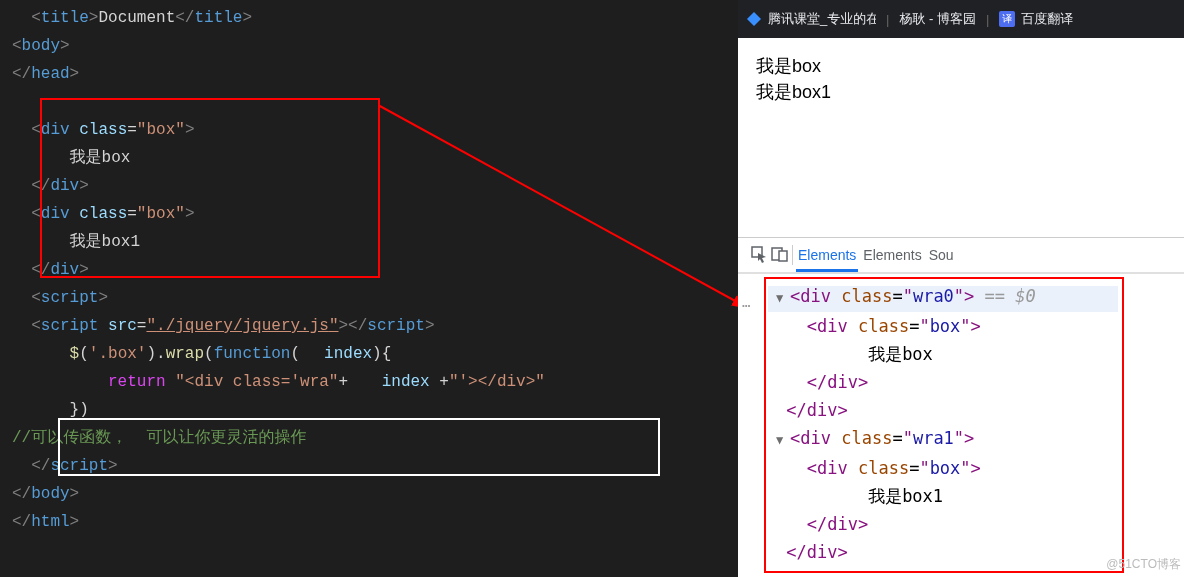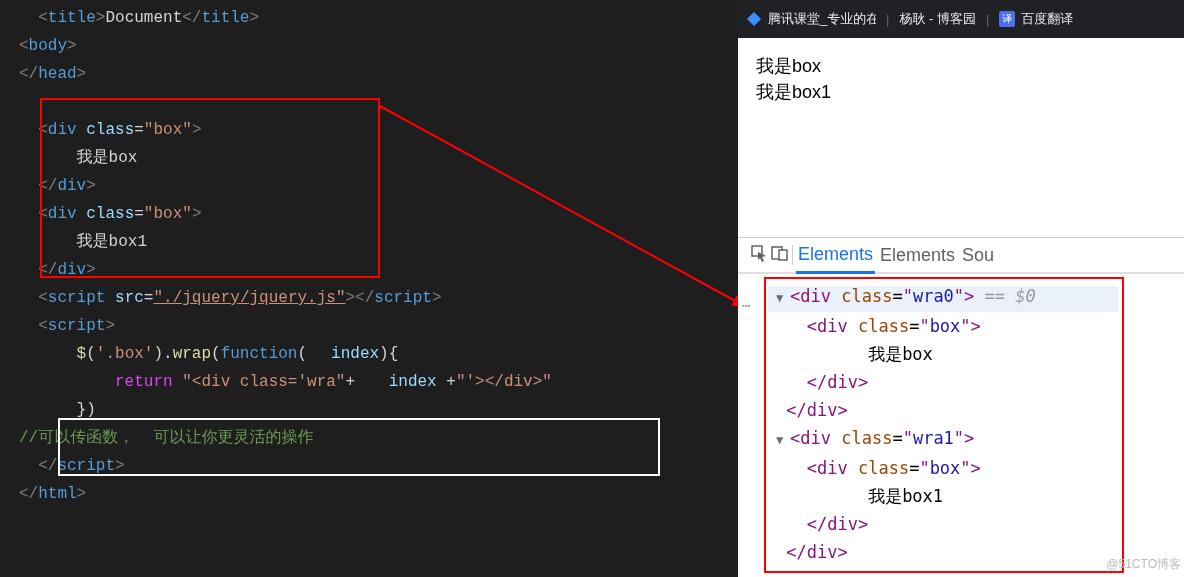--- a/index.html
+++ b/index.html
@@ -8,21 +8,21 @@
   display: flex;
   width: 1184px;
   height: 577px;
   overflow: hidden;
   background: #1e1e1e;
 }
 .editor {
   width: 738px;
   height: 577px;
   background: #1e1e1e;
-  padding: 4px 0 4px 19px;
+  padding: 4px 0 4px 12px;
   font-size: 16px;
   line-height: 28px;
   position: relative;
   overflow: hidden;
 }
 .editor-line { white-space: pre; color: #d4d4d4; }
 .tag-bracket { color: #808080; }
 .tag-name { color: #569cd6; }
 .attr-name { color: #9cdcfe; }
 .attr-value { color: #ce9178; }
@@ -89,21 +89,21 @@
   border-top: 1px solid #ccc;
   font-family: Menlo, Consolas, monospace;
 }
 .dev-toolbar {
   height: 36px;
   display: flex;
   align-items: center;
   gap: 3px;
   padding: 0 12px;
   border-bottom: 2px solid #e0e0e0;
-  font-size: 18px;
+  font-size: 14px;
   font-family: "Segoe UI", Arial, sans-serif;
 }
 .dev-btn { color: #5f6368; cursor: pointer; }
 .dev-tab { color: #5f6368; padding: 6px 2px; cursor:pointer; }
 .dev-tab.active { color: #1a73e8; border-bottom: 3px solid #1a73e8; margin-bottom:-2px; }
 .dev-elements {
   padding: 8px 4px 4px 38px;
   font-size: 17px;
   line-height: 28px;
   position: relative;
@@ -145,27 +145,28 @@
   <div class="editor-line">  <span class="tag-bracket">&lt;</span><span class="tag-name">title</span><span class="tag-bracket">&gt;</span>Document<span class="tag-bracket">&lt;/</span><span class="tag-name">title</span><span class="tag-bracket">&gt;</span></div>
   <div class="editor-line"><span class="tag-bracket">&lt;</span><span class="tag-name">body</span><span class="tag-bracket">&gt;</span></div>
   <div class="editor-line"><span class="tag-bracket">&lt;/</span><span class="tag-name">head</span><span class="tag-bracket">&gt;</span></div>
   <div class="editor-line"> </div>
   <div class="editor-line">  <span class="tag-bracket">&lt;</span><span class="tag-name">div</span> <span class="attr-name">class</span>=<span class="attr-value">"box"</span><span class="tag-bracket">&gt;</span></div>
   <div class="editor-line">      <span>我是box</span></div>
   <div class="editor-line">  <span class="tag-bracket">&lt;/</span><span class="tag-name">div</span><span class="tag-bracket">&gt;</span></div>
   <div class="editor-line">  <span class="tag-bracket">&lt;</span><span class="tag-name">div</span> <span class="attr-name">class</span>=<span class="attr-value">"box"</span><span class="tag-bracket">&gt;</span></div>
   <div class="editor-line">      <span>我是box1</span></div>
   <div class="editor-line">  <span class="tag-bracket">&lt;/</span><span class="tag-name">div</span><span class="tag-bracket">&gt;</span></div>
+  <div class="editor-line">  <span class="tag-bracket">&lt;</span><span class="tag-name">script</span><span class="tag-bracket">&gt;</span></div>
   <div class="editor-line">  <span class="tag-bracket">&lt;</span><span class="tag-name">script</span> <span class="attr-name">src</span>=<span class="attr-value src-link">"<span>./jquery/jquery.js</span>"</span><span class="tag-bracket">&gt;&lt;/</span><span class="tag-name">script</span><span class="tag-bracket">&gt;</span></div>
-  <div class="editor-line">  <span class="tag-bracket">&lt;</span><span class="tag-name">script</span><span class="tag-bracket">&gt;</span></div>
   <div class="editor-line">      <span class="js-method">$</span><span class="js-plain">(</span><span class="string">'.box'</span><span class="js-plain">).</span><span class="js-method">wrap</span><span class="js-plain">(</span><span class="js-kw2">function</span><span class="js-plain">(</span><span class="js-var">index</span><span class="js-plain">){</span></div>
   <div class="editor-line">          <span class="js-keyword">return</span> <span class="string">"&lt;div class='wra"</span><span class="js-plain">+ </span><span class="js-var">index</span> <span class="js-plain">+</span><span class="string">"'&gt;&lt;/div&gt;"</span></div>
   <div class="editor-line">      <span class="js-plain">})</span></div>
   <div class="editor-line comment">//可以传函数，  可以让你更灵活的操作</div>
   <div class="editor-line">  <span class="tag-bracket">&lt;/</span><span class="tag-name">script</span><span class="tag-bracket">&gt;</span></div>
+  <div class="editor-line"><span class="tag-bracket">&lt;/</span><span class="tag-name">body</span><span class="tag-bracket">&gt;</span></div>
   <div class="editor-line"><span class="tag-bracket">&lt;/</span><span class="tag-name">html</span><span class="tag-bracket">&gt;</span></div>
 
   <div class="red-box rb1"></div>
   <div class="white-box"></div>
   <svg class="arrow-svg" width="390" height="220">
     <defs>
       <marker id="ah" markerWidth="10" markerHeight="10" refX="8" refY="3" orient="auto">
         <path d="M0,0 L0,6 L9,3 z" fill="#ff0000"></path>
       </marker>
     </defs>

